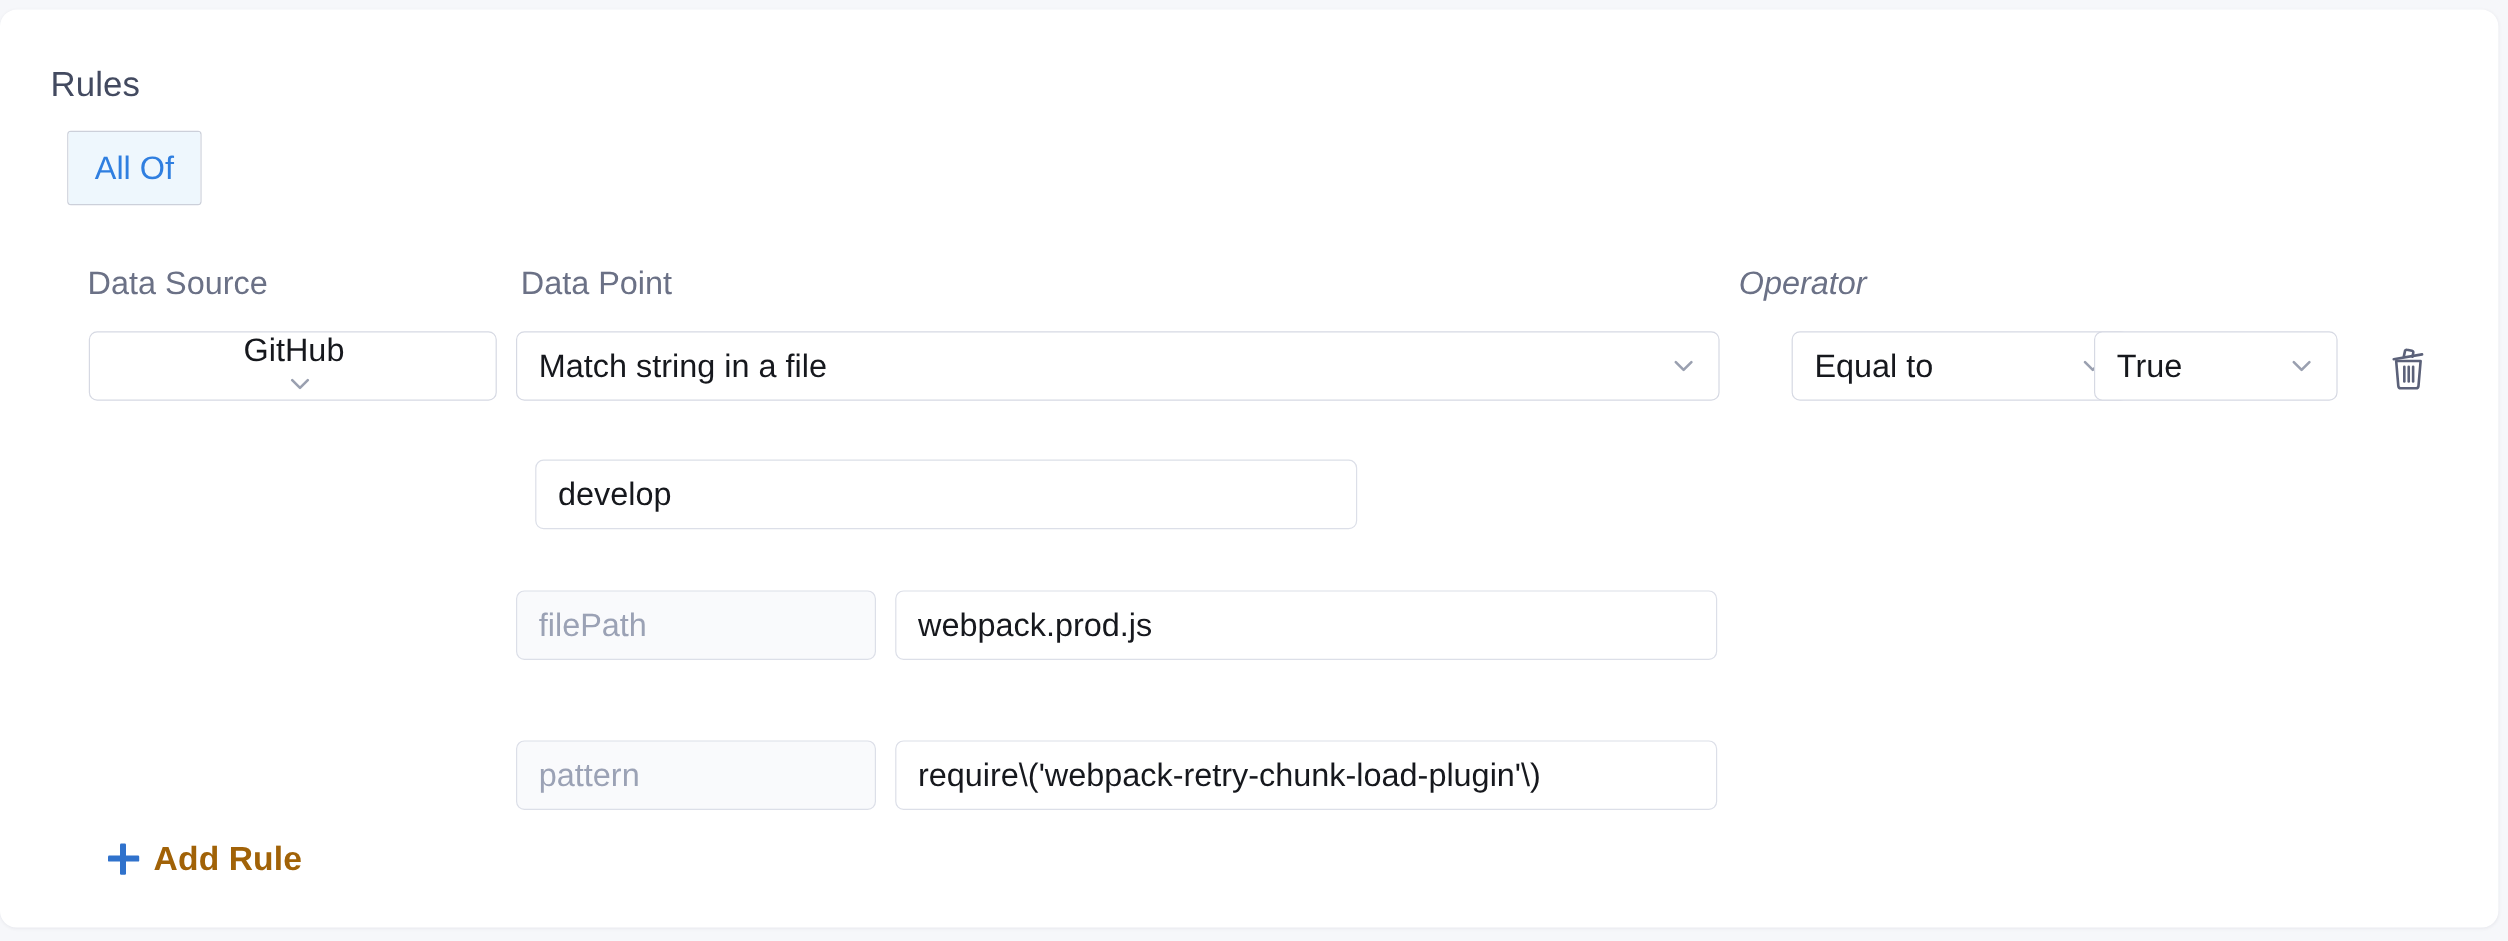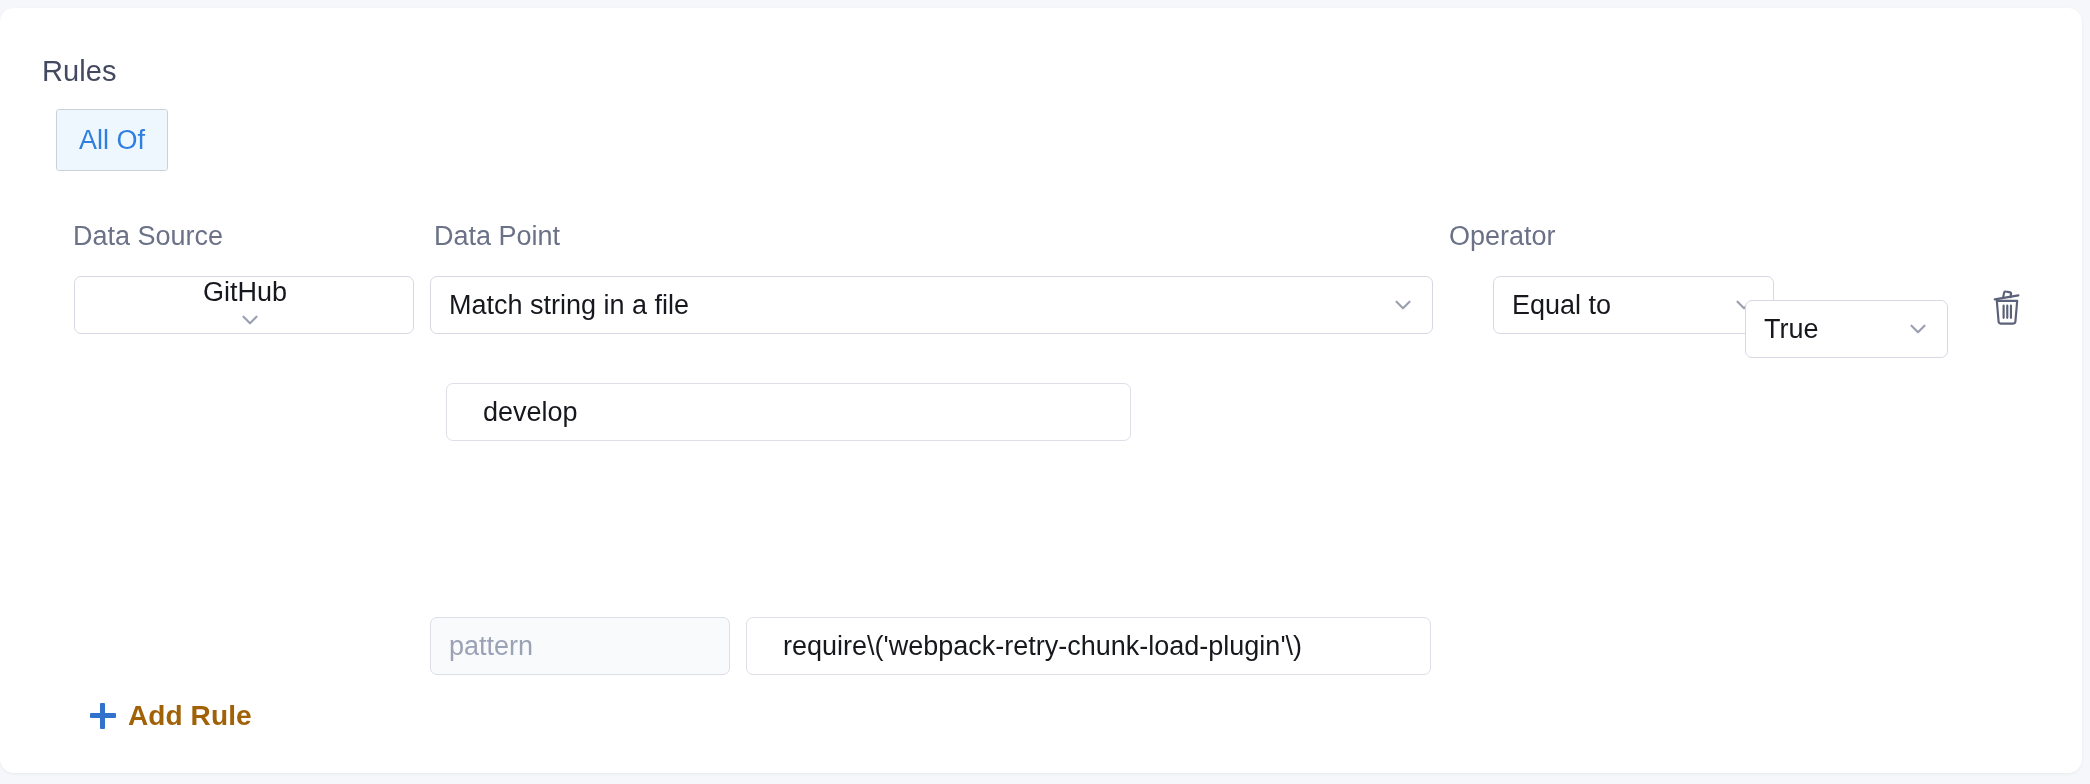--- a/index.html
+++ b/index.html
@@ -77,21 +77,21 @@
   .field-label {
     position: absolute;
     font-size: 27px;
     line-height: 32px;
     color: #6b7186;
     font-weight: 400;
     white-space: nowrap;
   }
   .lbl-source   { left: 73px;   top: 212px; }
   .lbl-point    { left: 434px;  top: 212px; }
-  .lbl-operator { left: 1449px; top: 212px; }
+  .lbl-operator { left: 1449px; top: 212px; font-style: italic; }
 
   
   .select {
     position: absolute;
     height: 58px;
     background: #ffffff;
     border: 1px solid #d6d9e3;
     border-radius: 7px;
     display: flex;
     align-items: center;
@@ -111,21 +111,21 @@
     width: 26px;
     height: 26px;
     margin-left: 10px;
     display: block;
   }
   .select .chev svg { display: block; width: 26px; height: 26px; }
 
   .sel-source   { left: 74px;   top: 268px; width: 340px; flex-direction: column; }
   .sel-point    { left: 430px;  top: 268px; width: 1003px; gap: 20px; }
   .sel-operator { left: 1447px; top: 268px; width: 281px; margin-left: 46px; }
-  .sel-value-bool { left: 1745px; top: 268px; width: 203px; margin-top: 24px; }
+  .sel-value-bool { left: 1745px; top: 268px; width: 203px; }
 
   
   .delete-btn {
     position: absolute;
     left: 1985px;
     top: 278px;
     width: 44px;
     height: 42px;
     background: transparent;
     border: none;
@@ -160,21 +160,21 @@
   }
   .param-val {
     width: 685px;
     height: 58px;
     margin-left: 16px;
     background: #ffffff;
     border: 1px solid #dcdfe8;
     border-radius: 7px;
     display: flex;
     align-items: center;
-    padding: 0 36px;
+    padding: 0 18px;
     font-size: 27px;
     color: #16181d;
     white-space: nowrap;
     overflow: hidden;
     text-overflow: ellipsis;
     font-family: inherit;
   }
 
   
   .add-rule {
@@ -274,20 +274,24 @@
         <path d="M13.2 13 v9"></path>
         <path d="M15.9 13 v9"></path>
       </svg>
     </span>
   </button>
 
   <div class="param-row param-row-0">
     <input class="param-val" type="text" value="develop" style="">
   </div>
 
+  <div class="param-row param-row-1">
+    <div class="param-key">filePath</div>
+    <input class="param-val" type="text" value="webpack.prod.js" style="">
+  </div>
 
   <div class="param-row param-row-2">
     <div class="param-key">pattern</div>
     <input class="param-val" type="text" value="require\('webpack-retry-chunk-load-plugin'\)" style="">
   </div>
 
   <button class="add-rule">
     <span class="plus"></span>
     <span class="add-label">Add Rule</span>
   </button>

